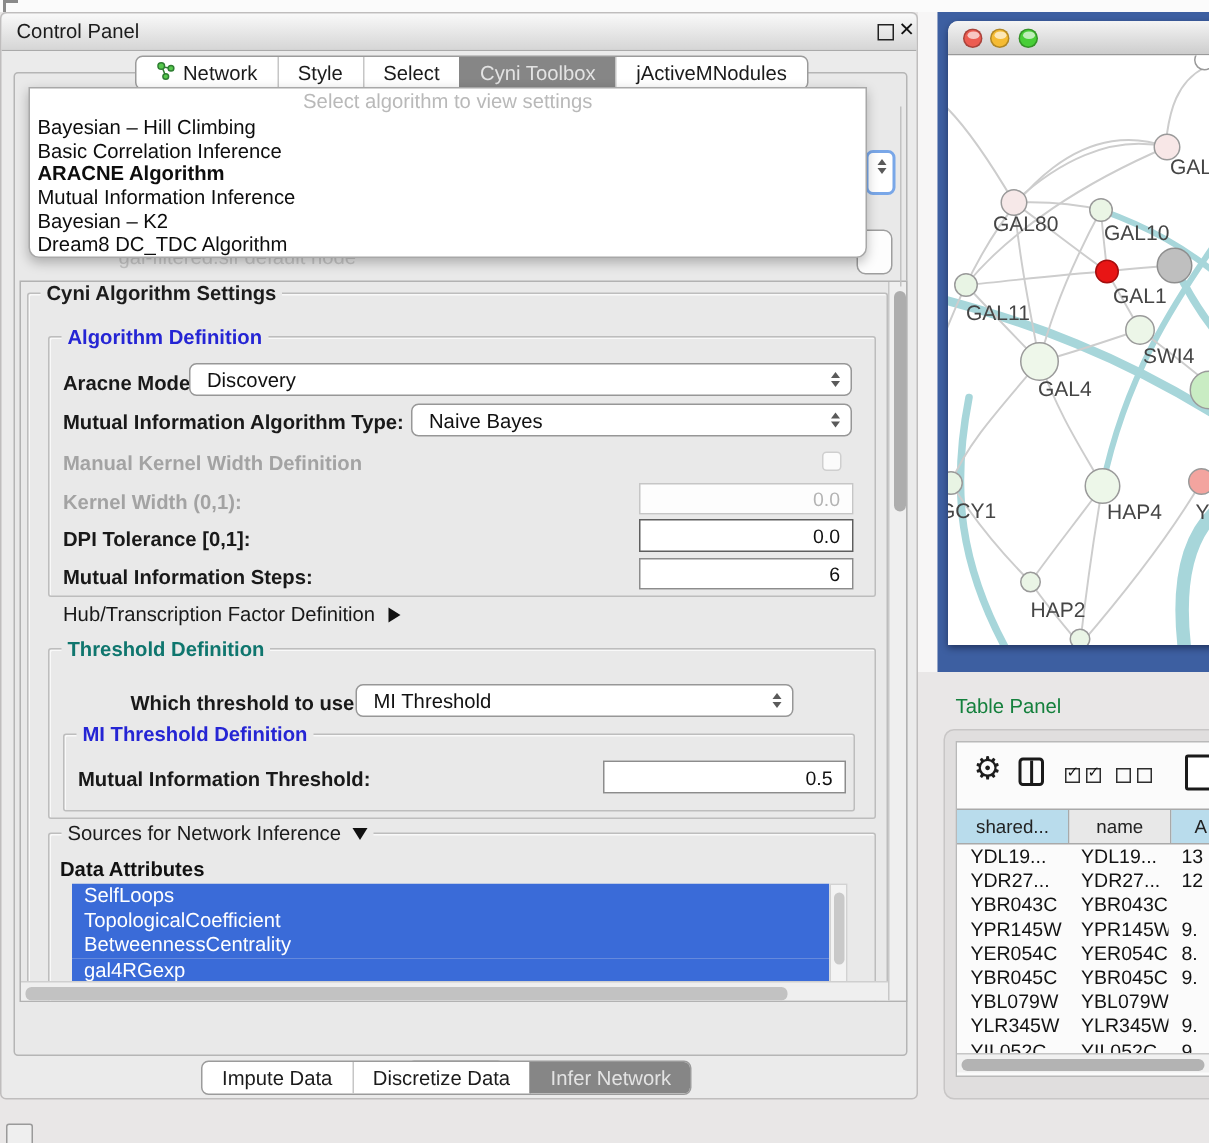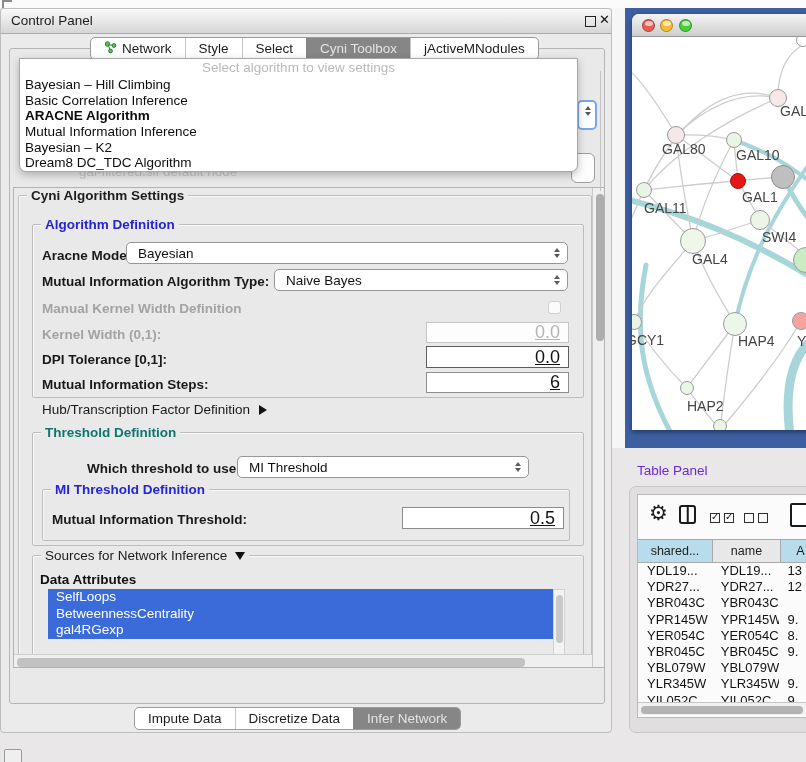--- a/index.html
+++ b/index.html
@@ -34,21 +34,21 @@
   .gtitle{position:absolute;top:-8px;left:8px;background:#e9e9e9;padding:0 4px;font-size:13.5px;font-weight:bold;line-height:15px;}
   .blue{color:#2525d4;} .greent{color:#0f766e;} .blackt{color:#1c1c1c;}
   .lbl{position:absolute;font-size:13.5px;font-weight:bold;color:#191919;white-space:nowrap;}
   .lbl.dis{color:#a3a3a3;}
   .lbl.plain{font-weight:normal;}
   .combo{position:absolute;background:#fff;border:1px solid #979797;border-radius:5px;font-size:13.5px;color:#111;display:flex;align-items:center;box-sizing:border-box;}
   .combo .v{padding-left:11px;flex:1;}
   .spin{display:flex;flex-direction:column;align-items:center;gap:2px;margin-right:7px;}
   .tri-u{width:0;height:0;border-left:3.5px solid transparent;border-right:3.5px solid transparent;border-bottom:4.5px solid #5a5a5a;}
   .tri-dn{width:0;height:0;border-left:3.5px solid transparent;border-right:3.5px solid transparent;border-top:4.5px solid #5a5a5a;}
-  .tfield{position:absolute;background:#fff;border:1px solid #8c8c8c;font-size:18px;color:#111;display:flex;align-items:center;justify-content:flex-end;padding-right:8px;box-sizing:border-box;text-decoration:underline;}
+  .tfield{position:absolute;background:#fff;border:1px solid #8c8c8c;font-size:13px;color:#111;display:flex;align-items:center;justify-content:flex-end;padding-right:8px;box-sizing:border-box;}
   .tfield.dis{border-color:#c6c6c6;color:#b4b4b4;background:#fdfdfd;}
   .tfield.strong{border:1.5px solid #5e5e5e;}
   .chk{position:absolute;width:13px;height:13px;border:1.5px solid #cfcfcf;border-radius:3px;background:#fbfbfb;box-sizing:border-box;}
   .tri-right{display:inline-block;width:0;height:0;border-top:5.5px solid transparent;border-bottom:5.5px solid transparent;border-left:8px solid #111;vertical-align:middle;margin-left:9px;}
   .tri-down{display:inline-block;width:0;height:0;border-left:5.5px solid transparent;border-right:5.5px solid transparent;border-top:8px solid #111;vertical-align:middle;margin-left:8px;}
   .attr-label{position:absolute;font-size:13.5px;font-weight:bold;color:#111;}
   .attr-list{position:absolute;overflow:hidden;}
   .attr-item{height:16.5px;line-height:16.5px;padding-left:8px;font-size:13.5px;background:#3a6bd8;color:#fff;white-space:nowrap;}
   .vscroll{position:absolute;background:#efefef;border-left:1px solid #c8c8c8;}
   .vthumb{position:absolute;background:#adadad;border-radius:4px;}
@@ -60,21 +60,21 @@
   .gap-col{position:absolute;left:612px;top:8px;width:13px;height:440px;background:#f7f6f6;}
   .blue-frame{position:absolute;left:625px;top:8px;width:181px;height:440px;background:#3d5fa1;}
   .mac-win{position:absolute;left:632px;top:14px;width:180px;height:416px;border-radius:7px 0 0 0;overflow:hidden;background:#fff;box-shadow:0 2px 5px rgba(0,0,20,.45);}
   .mac-title{position:absolute;left:0;top:0;width:100%;height:23px;background:linear-gradient(#f4f4f4,#cdcdcd);border-bottom:1px solid #999;box-sizing:border-box;}
   .light{position:absolute;top:5px;width:13px;height:13px;border-radius:50%;border:1px solid rgba(0,0,0,.28);box-sizing:border-box;}
   .light::after{content:"";position:absolute;left:2px;top:1px;width:8px;height:5px;border-radius:50%;background:rgba(255,255,255,.65);}
   .net-canvas{position:absolute;left:0;top:23px;width:180px;height:393px;background:#fff;overflow:hidden;}
   .node{position:absolute;border-radius:50%;border:1px solid #9a9a9a;box-sizing:border-box;}
   .node-label{position:absolute;font-size:14px;color:#454545;white-space:nowrap;}
   
-  .tp-label{position:absolute;left:637px;top:463px;font-size:13.5px;color:#6d28d9;text-align:right;}
+  .tp-label{position:absolute;left:637px;top:463px;font-size:13.5px;color:#15803d;text-align:right;}
   .tp-container{position:absolute;left:629px;top:486px;width:190px;height:247px;background:#e0dede;border:1px solid #c8c6c6;border-radius:7px;box-sizing:border-box;}
   .tp-white{position:absolute;left:637px;top:494px;width:180px;height:224px;background:#fbfbfb;border:1px solid #b9b9b9;box-sizing:border-box;overflow:hidden;}
   .tb-gear{position:absolute;left:11px;top:6px;font-size:21px;color:#1c1c1c;line-height:24px;}
   .tb-col{position:absolute;left:41px;top:10px;width:17px;height:19px;border:2.5px solid #1a1a1a;border-radius:3px;box-sizing:border-box;}
   .tb-col::after{content:"";position:absolute;left:50%;top:0;width:2.5px;height:100%;background:#1a1a1a;transform:translateX(-50%);}
   .mini-chk{display:inline-block;width:10px;height:10px;border:1.5px solid #2e2e2e;box-sizing:border-box;margin-right:4px;position:relative;}
   .mini-chk.on::after{content:"✓";position:absolute;left:0;top:-3px;font-size:10px;color:#111;}
   .chk-group{position:absolute;top:14px;}
   .tb-page{position:absolute;left:152px;top:8px;width:22px;height:24px;border:2.5px solid #1a1a1a;border-radius:2px;box-sizing:border-box;background:#fff;}
   .thead{position:absolute;left:0;top:44px;height:24px;display:flex;border-top:1px solid #a9a9a9;border-bottom:1px solid #a9a9a9;box-sizing:border-box;}
@@ -153,21 +153,21 @@
     <div class="scrollpane">
       <div class="gbox" style="left:4px;top:7px;width:572px;height:470px;">
         <span class="gtitle blackt">Cyni Algorithm Settings</span>
       </div>
 
       <div class="gbox" style="left:18px;top:36px;width:550px;height:172px;">
         <span class="gtitle blue">Algorithm Definition</span>
       </div>
       <span class="lbl" style="left:28px;top:60px;">Aracne Mode:</span>
       <div class="combo" style="left:112px;top:54px;width:442px;height:22px;">
-        <span class="v">Bayesian</span>
+        <span class="v">Discovery</span>
         <span class="spin">
             <span class="tri-u"></span>
             <span class="tri-dn"></span>
           </span>
       </div>
       <span class="lbl" style="left:28px;top:86px;">Mutual Information Algorithm Type:</span>
       <div class="combo" style="left:260px;top:81px;width:294px;height:22px;">
         <span class="v">Naive Bayes</span>
         <span class="spin">
             <span class="tri-u"></span>
@@ -201,20 +201,21 @@
       </div>
       <span class="lbl" style="left:38px;top:324px;">Mutual Information Threshold:</span>
       <div class="tfield" style="left:388px;top:319px;width:162px;height:22px;">0.5</div>
 
       <div class="gbox" style="left:18px;top:367px;width:550px;height:130px;">
         <span class="gtitle blackt" style="font-weight:normal;"><span>Sources for Network Inference</span><span class="tri-down"></span></span>
       </div>
       <span class="attr-label" style="left:26px;top:384px;">Data Attributes</span>
       <div class="attr-list" style="left:34px;top:401px;width:505px;height:66px;" id="attrList">
           <div class="attr-item">SelfLoops</div>
+          <div class="attr-item">TopologicalCoefficient</div>
           <div class="attr-item">BetweennessCentrality</div>
           <div class="attr-item">gal4RGexp</div>
         </div>
       <div class="vscroll" style="left:539px;top:401px;width:12px;height:66px;background:#f3f3f3;border:1px solid #d2d2d2;box-sizing:border-box;">
         <div class="vthumb" style="left:2px;top:5px;width:7px;height:48px;background:#c9c9c9;"></div>
       </div>
 
       <div class="vscroll" style="left:578px;top:0;width:13px;height:479px;">
         <div class="vthumb" style="left:2.5px;top:6px;width:8px;height:147px;"></div>
       </div>

